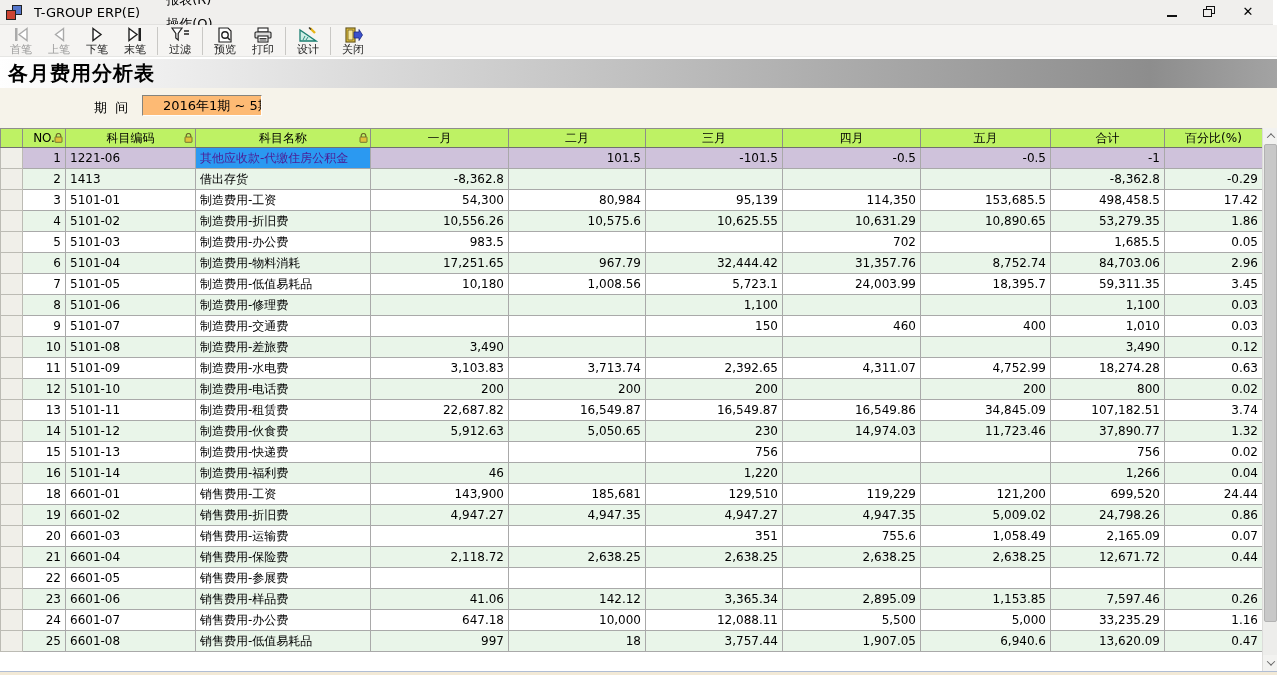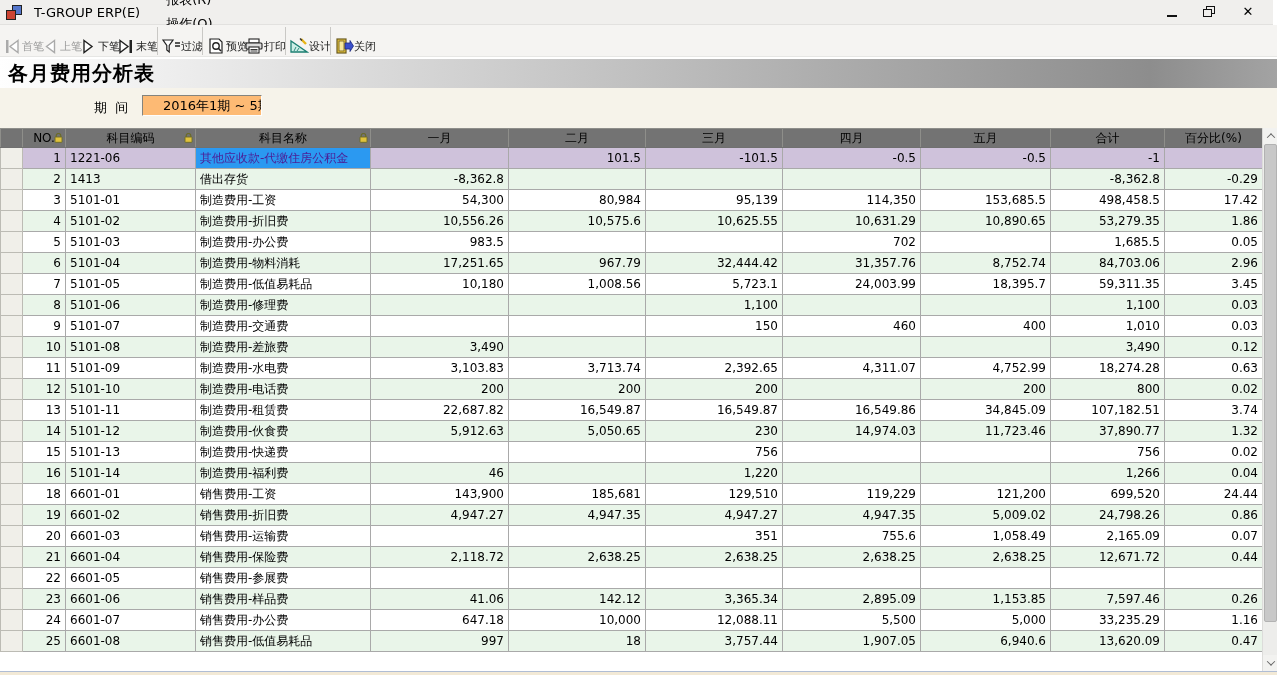--- a/index.html
+++ b/index.html
@@ -20,21 +20,21 @@
   .win-controls { margin-left:auto; display:flex; align-items:center; gap:24px; padding-right:18px; }
   .wc { width:14px; height:12px; position:relative; cursor:default; }
   .wc-min::after { content:""; position:absolute; left:2px; right:2px; bottom:1px; height:2px; background:#111; }
   .wc-restore .r1 { position:absolute; top:0; left:3px; width:9px; height:8px; border:1.5px solid #111; background:#f0efed; }
   .wc-restore .r2 { position:absolute; top:3px; left:0px; width:9px; height:8px; border:1.5px solid #111; background:#f0efed; }
   .wc-close { font-size:13px; font-weight:bold; line-height:12px; text-align:center; }
 
   
   .toolbar { position:absolute; top:25px; left:0; right:0; height:32px; background:#f5f4f2;
     display:flex; align-items:flex-start; padding:1px 2px 0 2px; border-bottom:1px solid #e6e6e4; }
-  .tb-btn { width:38px; height:40px; display:flex; flex-direction:row; align-items:center;
+  .tb-btn { width:38px; height:40px; display:flex; flex-direction:column; align-items:center;
     justify-content:flex-start; color:#222; cursor:default; }
   .tb-btn .tb-icon { height:17px; display:flex; align-items:center; justify-content:center; }
   .tb-btn .tb-label { font-size:11px; line-height:13px; white-space:nowrap; }
   .tb-btn.disabled { color:#aaaaaa; }
   .tb-btn.disabled .tb-label { color:#9a9a9a; }
   .tb-sep { width:1px; height:28px; background:#c9c8c5; margin:1px 3px 0 3px; }
 
   
   .titleband { position:absolute; top:58px; left:0; right:0; height:30px;
     background:linear-gradient(to right,#fefefe 0%,#e8e8e8 18%,#bdbdbd 52%,#8d8d8d 90%,#a3a3a3 100%);
@@ -48,21 +48,21 @@
     background:#fdba74; border-top:1px solid #84847e; border-left:1px solid #84847e;
     border-bottom:1px solid #fdfdfc; border-right:1px solid #fdfdfc;
     font-size:13px; line-height:19px; padding-left:20px; white-space:nowrap; overflow:hidden; }
 
   
   .tablewrap { position:absolute; top:128px; left:0; width:1262px; bottom:4px; overflow:hidden;
     background:#fff; }
   table { border-collapse:collapse; table-layout:fixed; width:1262px; font-size:12px; }
   th, td { border:1px solid #a9a9a9; height:21px; padding:0 4px; overflow:hidden;
     white-space:nowrap; font-weight:normal; }
-  thead th { background:#737373; border:1px solid #8e8e8a; border-bottom-color:#707070;
+  thead th { background:#bef264; border:1px solid #8e8e8a; border-bottom-color:#707070;
     text-align:center; height:19px; position:relative; font-size:12px; }
   thead th .lock { position:absolute; right:2px; top:3px; }
   td.c-sel { background:#f0efe9; border-color:#bcbbb4; }
   td.num { text-align:right; }
   td.txt { text-align:left; }
   tbody tr:nth-child(odd)  td:not(.c-sel) { background:#ffffff; }
   tbody tr:nth-child(even) td:not(.c-sel) { background:#e9f5e9; }
   tbody tr.selected td:not(.c-sel) { background:#cfc2db; }
   tbody tr.selected td.sel-cell { background:#2b99f1; color:#4c1d95; }
 

